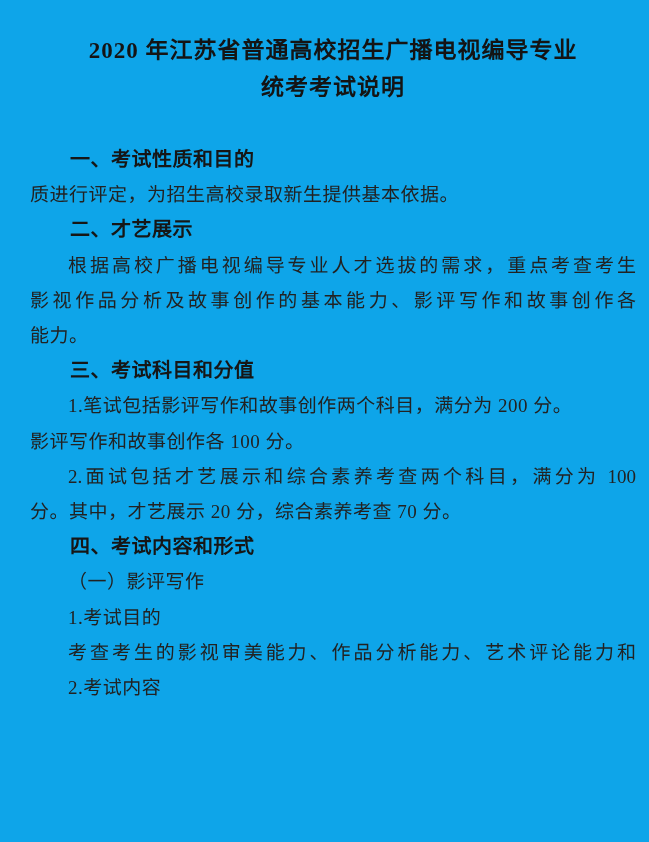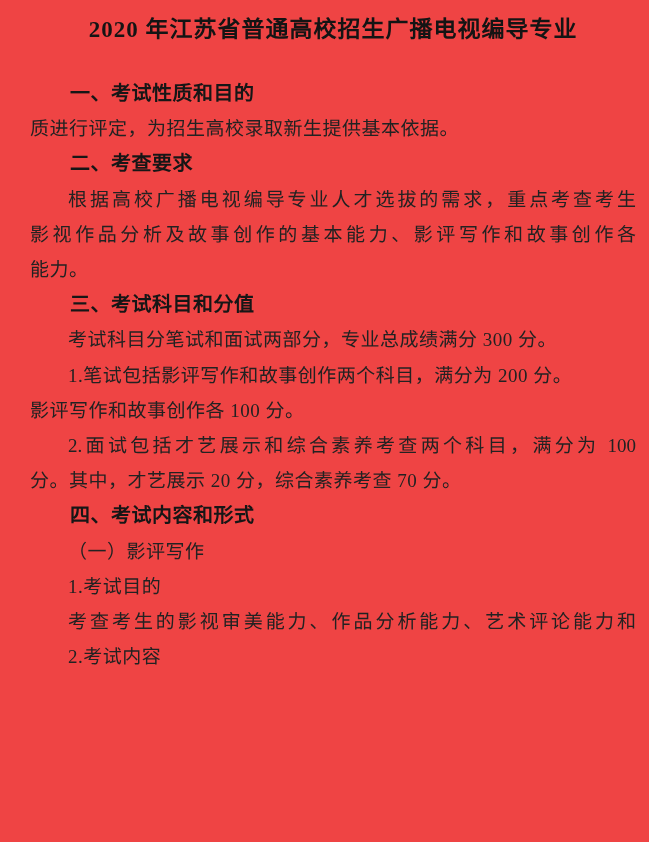--- a/index.html
+++ b/index.html
@@ -4,41 +4,41 @@
 <style>
   html, body {
     margin: 0;
     padding: 0;
     background: #ffffff;
   }
   .page {
     position: relative;
     width: 649px;
     height: 842px;
-    background: #ef4444;
+    background: #0ea5e9;
     box-sizing: border-box;
-    padding: 11px 13px 0 30px;
+    padding: 32px 13px 0 30px;
     overflow: hidden;
     color: #1d1d1d;
     font-family: "Liberation Serif", serif;
   }
   .title-block {
     width: 100%;
   }
   .title-line {
     text-align: center;
     font-weight: 700;
     font-size: 23px;
     line-height: 37px;
     letter-spacing: 1px;
     color: #141414;
     font-family: "Liberation Serif", serif;
   }
   .content {
-    margin-top: 28px;
+    margin-top: 36px;
     font-size: 19px;
     line-height: 35.2px;
     letter-spacing: 0.5px;
   }
   .ln {
     min-height: 35.2px;
     color: #222222;
   }
   .ln.ind {
     text-indent: 2em;
@@ -55,30 +55,30 @@
     color: #161616;
     letter-spacing: 0.5px;
   }
 </style>
 </head>
 <body>
 
 <div class="page">
   <div class="title-block">
     <div class="title-line">2020 年江苏省普通高校招生广播电视编导专业</div>
+    <div class="title-line">统考考试说明</div>
   </div>
   <div class="content">
       <div class="ln hd ind">一、考试性质和目的</div>
       <div class="ln">质进行评定，为招生高校录取新生提供基本依据。</div>
-      <div class="ln hd ind">二、考查要求</div>
+      <div class="ln hd ind">二、才艺展示</div>
       <div class="ln ind just">根据高校广播电视编导专业人才选拔的需求，重点考查考生</div>
       <div class="ln just">影视作品分析及故事创作的基本能力、影评写作和故事创作各</div>
       <div class="ln">能力。</div>
       <div class="ln hd ind">三、考试科目和分值</div>
-      <div class="ln ind">考试科目分笔试和面试两部分，专业总成绩满分 300 分。</div>
       <div class="ln ind">1.笔试包括影评写作和故事创作两个科目，满分为 200 分。</div>
       <div class="ln">影评写作和故事创作各 100 分。</div>
       <div class="ln ind just">2.面试包括才艺展示和综合素养考查两个科目，满分为 100</div>
       <div class="ln">分。其中，才艺展示 20 分，综合素养考查 70 分。</div>
       <div class="ln hd ind">四、考试内容和形式</div>
       <div class="ln ind">（一）影评写作</div>
       <div class="ln ind">1.考试目的</div>
       <div class="ln ind just">考查考生的影视审美能力、作品分析能力、艺术评论能力和</div>
       <div class="ln ind">2.考试内容</div>
     </div>

